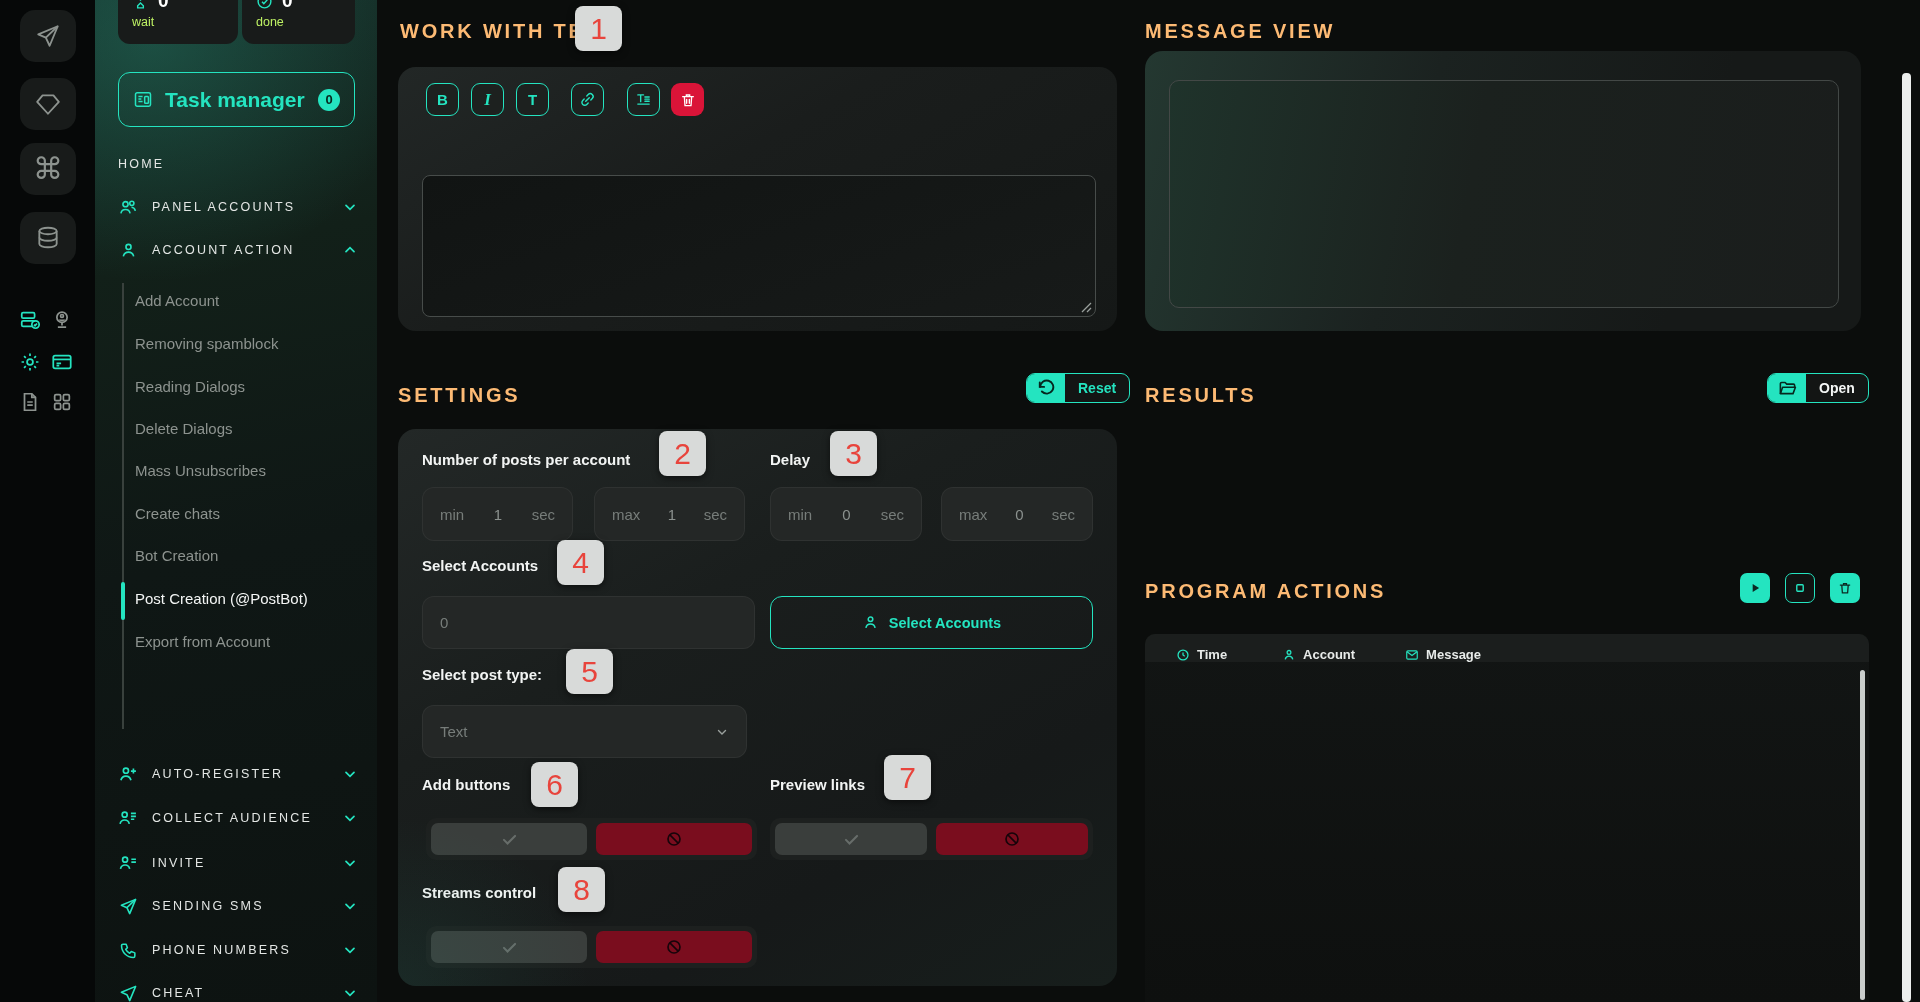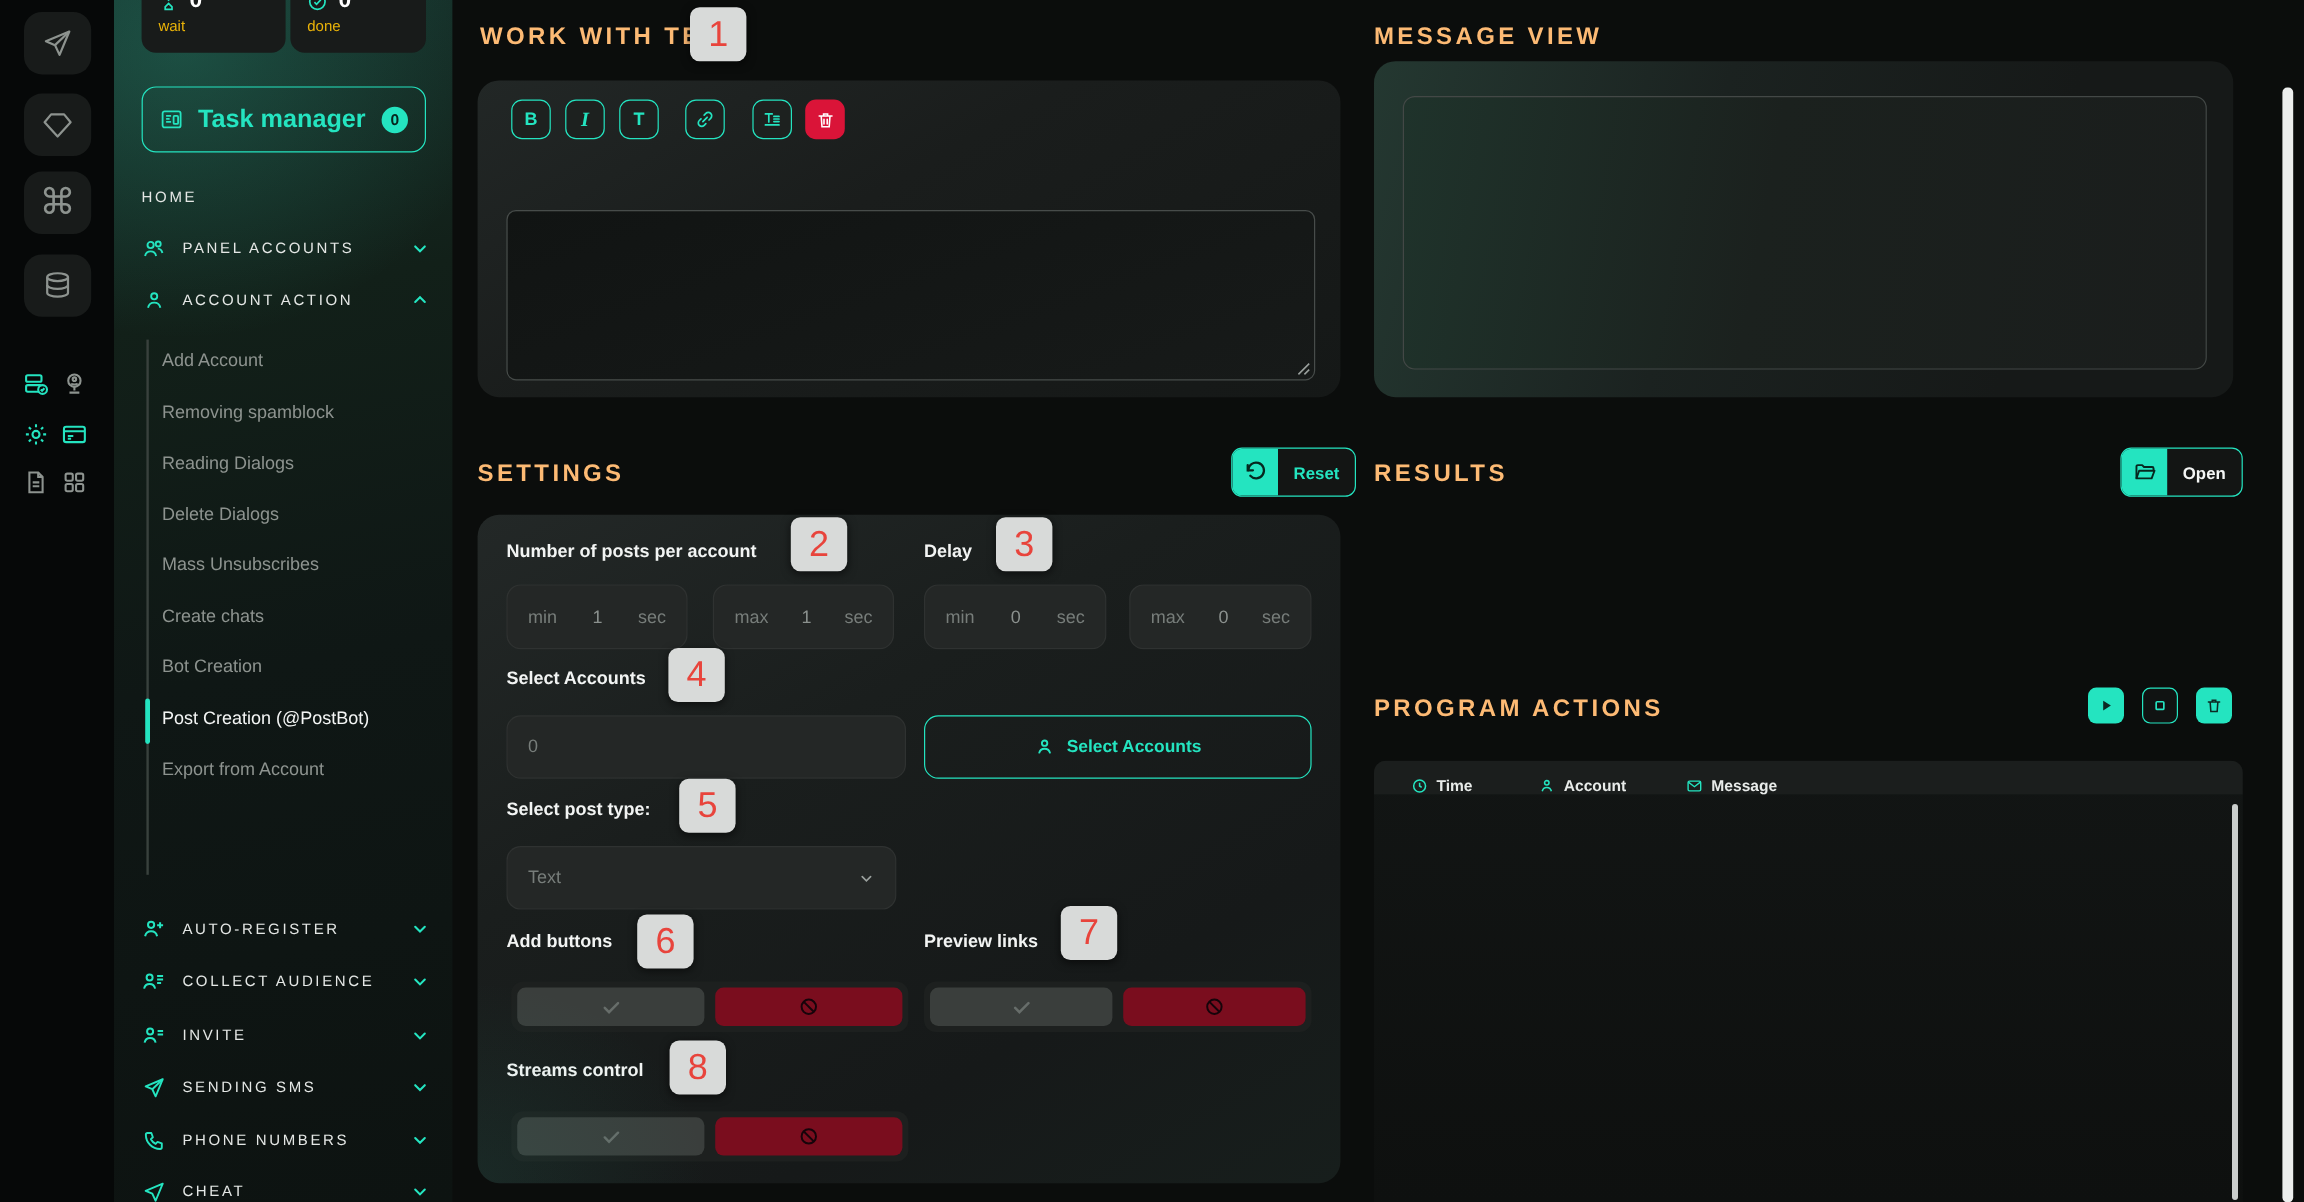--- a/index.html
+++ b/index.html
@@ -17,21 +17,21 @@
 
   
   .sidebar{left:95px;top:0;width:282px;height:1002px;overflow:hidden;
     background:linear-gradient(168deg,#16302a 0%,#122019 26%,#0f1715 55%,#0d1311 100%);}
   .sidebar::before{content:"";position:absolute;inset:0;
     background:radial-gradient(430px 390px at 20% 4%,rgba(46,168,140,.28),transparent 62%);}
   .statcard{position:absolute;top:-14px;height:58px;background:#181b1a;border-radius:12px;
     padding:4px 0 0 14px;box-sizing:border-box;z-index:2;}
   .statrow{display:flex;align-items:center;gap:9px;color:#24e4c0;}
   .statval{color:#fff;font-size:19px;font-weight:700;}
-  .statlbl{margin-top:3px;color:#eab308;font-size:12.5px;}
+  .statlbl{margin-top:3px;color:#bef264;font-size:12.5px;}
   .tmbtn{position:absolute;left:23px;top:72px;width:237px;height:55px;border:1.5px solid #24e4c0;
     border-radius:12px;display:flex;align-items:center;gap:12px;padding:0 14px;box-sizing:border-box;z-index:2;}
   .tmtxt{color:#24e4c0;font-size:21px;font-weight:700;flex:1;}
   .tmbadge{width:22px;height:22px;border-radius:50%;background:#24e4c0;color:#06261d;
     font-size:13px;font-weight:700;display:flex;align-items:center;justify-content:center;}
   .navrow{position:absolute;left:23px;width:240px;height:24px;display:flex;align-items:center;gap:14px;z-index:2;}
   .navico{color:#24e4c0;width:20px;display:flex;justify-content:center;}
   .navlbl{color:#e4e7e5;font-size:12.5px;font-weight:400;letter-spacing:2.2px;flex:1;white-space:nowrap;}
   .chev{color:#24e4c0;}
   .guide{position:absolute;left:27px;top:283px;width:2px;height:446px;background:#39413d;z-index:2;}
@@ -67,21 +67,21 @@
     align-items:center;justify-content:center;gap:10px;color:#24e4c0;font-size:14.5px;font-weight:700;box-sizing:border-box;}
   .drop{position:absolute;height:53px;border-radius:12px;background:#242726;border:1px solid rgba(255,255,255,.05);
     display:flex;align-items:center;justify-content:space-between;padding:0 17px;box-sizing:border-box;
     color:#777d7a;font-size:15px;}
   .toggle{position:absolute;height:42px;border-radius:10px;background:#1d201f;display:flex;gap:9px;
     padding:5px;box-sizing:border-box;}
   .tg{flex:1;border-radius:7px;display:flex;align-items:center;justify-content:center;}
   .tg.on{background:#3a3e3c;color:#676d6a;}
   .tg.off{background:#7a0d1e;color:#16040a;}
 
-  .pill{position:absolute;height:41px;border:1.5px solid #24e4c0;border-radius:9px;display:flex;
+  .pill{position:absolute;height:30px;border:1.5px solid #24e4c0;border-radius:9px;display:flex;
     overflow:hidden;box-sizing:border-box;background:#131514;}
   .pill .ic{width:38px;background:#24e4c0;color:#06281f;display:flex;align-items:center;justify-content:center;}
   .pill .tx{display:flex;align-items:center;padding:0 13px;font-size:14px;font-weight:700;}
   .pill .tx.teal{color:#24e4c0;} .pill .tx.white{color:#f4f6f5;}
 
   .actbtn{position:absolute;top:573px;width:30px;height:30px;border-radius:7px;display:flex;
     align-items:center;justify-content:center;box-sizing:border-box;}
   .actbtn.fill{background:#24e4c0;color:#0c2a23;}
   .actbtn.line{background:#101312;border:1.5px solid #24e4c0;color:#24e4c0;}
 

